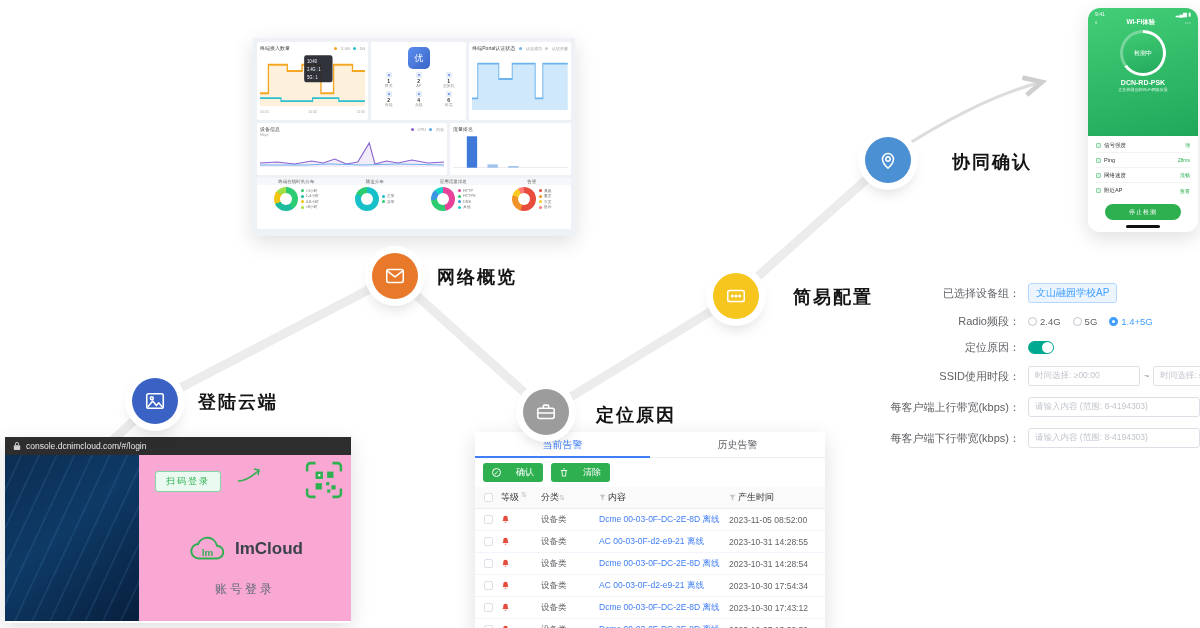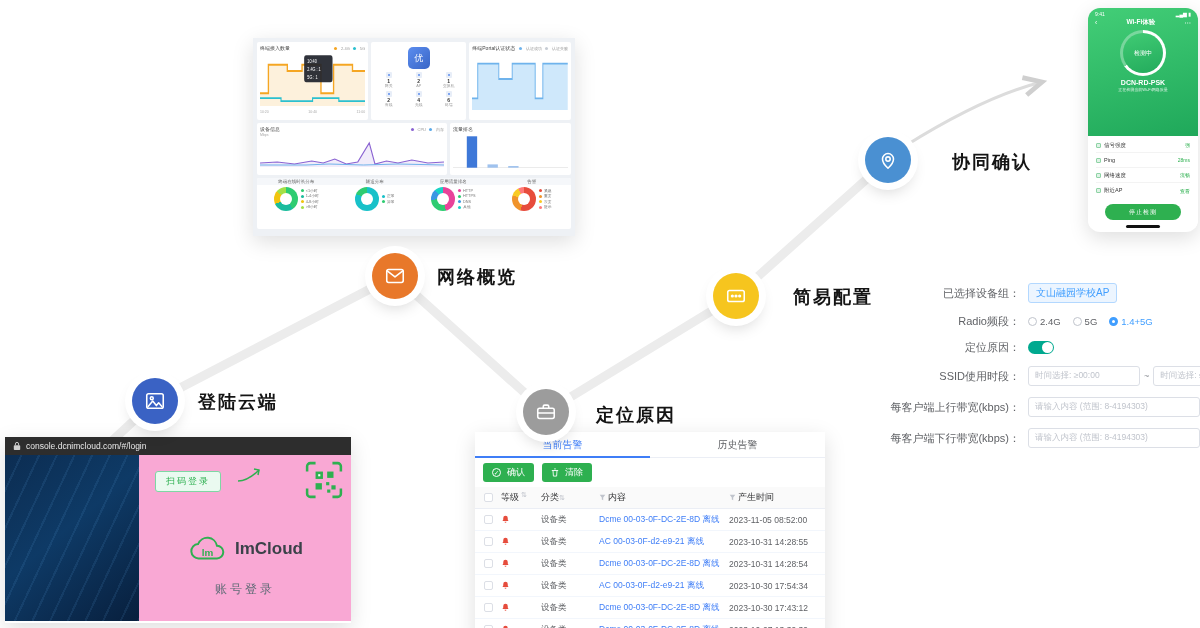--- a/index.html
+++ b/index.html
@@ -97,21 +97,21 @@
 .brand{font-size:17px;font-weight:bold;color:#3b4249}
 .account-login{position:absolute;left:134px;top:126px;width:212px;text-align:center;font-size:12px;color:#5f6b76;letter-spacing:3px}
 
 
 .alarm{left:475px;top:432px;width:350px;height:210px;z-index:1}
 .alarm-tabs{height:26px;display:flex;border-bottom:1px solid #ebeef5}
 .alarm-tab{flex:1;display:flex;align-items:center;justify-content:center;font-size:10px;color:#606266;position:relative}
 .alarm-tab.active{color:#3f7ef7}
 .alarm-tab.active::after{content:"";position:absolute;left:0;right:0;bottom:-1px;height:2px;background:#3f7ef7}
 .alarm-toolbar{display:flex;gap:8px;padding:5px 8px}
-.btn-green{background:#2eb050;color:#fff;font-size:9px;border-radius:3px;padding:3px 9px;display:flex;align-items:center;gap:6px}
+.btn-green{background:#2eb050;color:#fff;font-size:9px;border-radius:3px;padding:3px 9px;display:flex;align-items:center;gap:15px}
 .ic-check{width:9px;height:9px;border:1px solid #fff;border-radius:50%;font-size:6.5px;line-height:7px;text-align:center}
 .tbl-head{display:flex;align-items:center;height:22px;background:#fafafa;font-size:9px;color:#303133;border-bottom:1px solid #ebeef5}
 .tbl-row{display:flex;align-items:center;height:22px;border-bottom:1px solid #f2f6fc;font-size:8.5px;color:#606266}
 .c-check{width:26px;display:flex;justify-content:center}
 .cbx{width:9px;height:9px;border:1px solid #dcdfe6;border-radius:2px;background:#fff}
 .c-level{width:40px;display:flex;gap:2px}
 .c-cat{width:58px}
 .c-content{flex:1;color:#3f7ef7;white-space:nowrap;overflow:hidden}
 .tbl-head .c-content,.tbl-head .c-time{color:#303133;display:flex;align-items:center;gap:2px}
 .c-time{width:96px}

